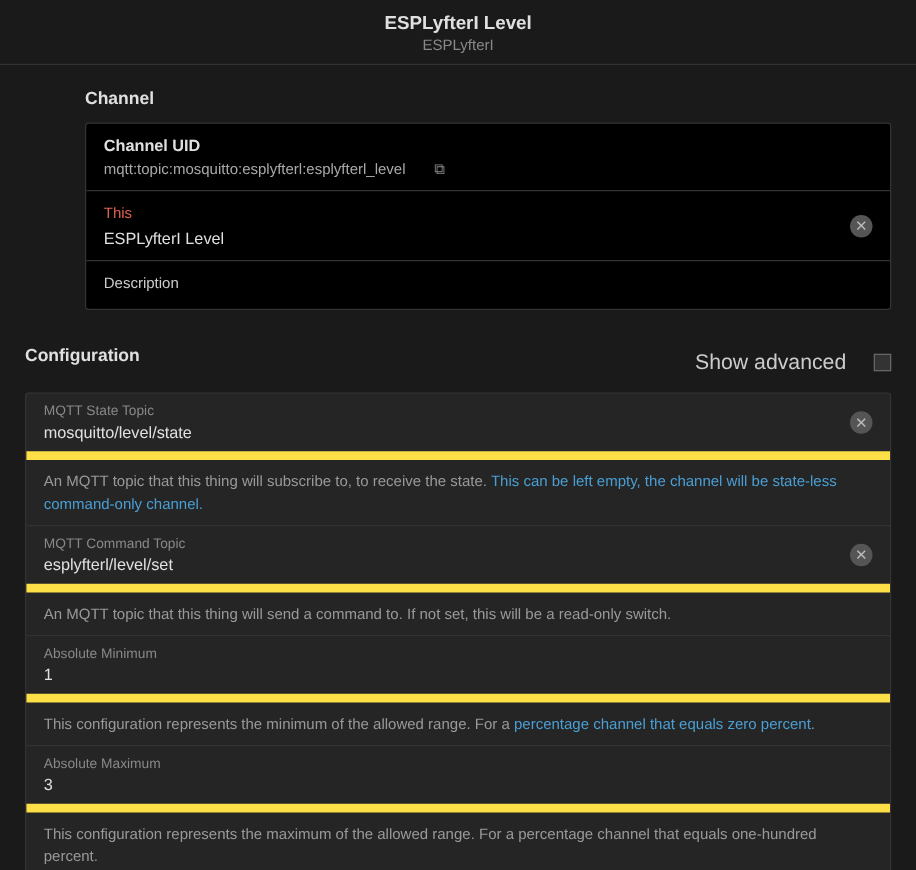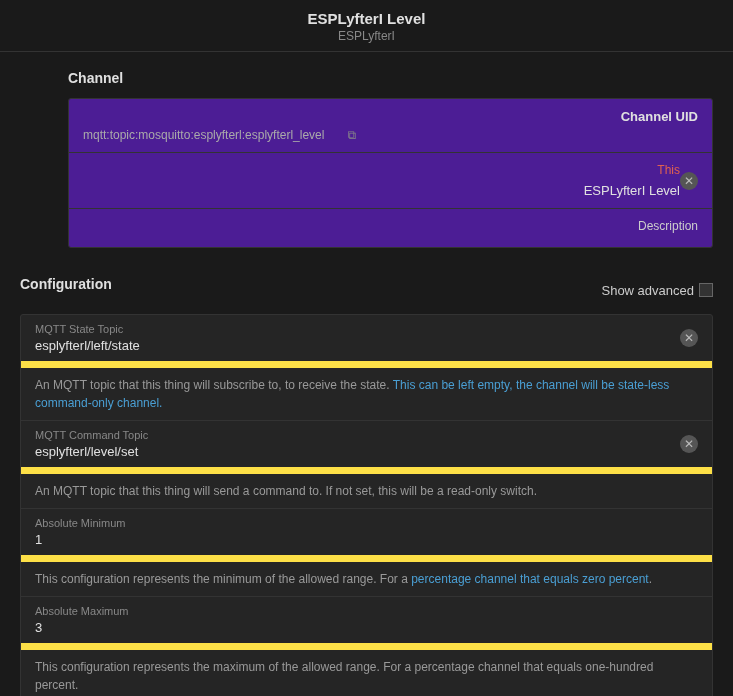--- a/index.html
+++ b/index.html
@@ -31,25 +31,24 @@
       padding: 18px 20px 10px;
       margin-left: 48px;
     }
     .section-title {
       color: #e0e0e0;
       font-size: 14px;
       font-weight: bold;
       margin-bottom: 12px;
     }
     .card {
-      background: #4c1d95;
+      background: #000000;
       border: 1px solid #333;
       border-radius: 3px;
       overflow: hidden;
-      text-align: right;
     }
     .card-row {
       border-bottom: 1px solid #333;
       padding: 10px 14px;
       position: relative;
     }
     .card-row:last-child {
       border-bottom: none;
     }
     .field-label {
@@ -106,23 +105,23 @@
     }
     .config-header {
       display: flex;
       align-items: center;
       justify-content: space-between;
       margin-bottom: 10px;
     }
     .show-advanced {
       display: flex;
       align-items: center;
-      gap: 5px;
+      gap: 22px;
       color: #ccc;
-      font-size: 13px;
+      font-size: 17px;
       margin-left: auto;
     }
     .checkbox {
       width: 14px;
       height: 14px;
       border: 1px solid #666;
       background: #333;
       cursor: pointer;
     }
     .config-card {
@@ -217,21 +216,21 @@
       <div class="checkbox"></div>
     </div>
   </div>
 
   <div class="config-card">
 
     <div class="config-row">
       <div class="config-field-row">
         <div style="flex:1;">
           <div class="config-field-label">MQTT State Topic</div>
-          <div class="config-field-value">esplyfterl/left/state</div>
+          <div class="config-field-value">mosquitto/level/state</div>
         </div>
         <div class="clear-icon">✕</div>
       </div>
     </div>
 
     <div class="description-text">
       <span>An MQTT topic that this thing will subscribe to, to receive the state. </span><span class="highlight">This can be left empty, the channel will be state-less command-only channel.</span>
     </div>
 
     <div class="config-row">

